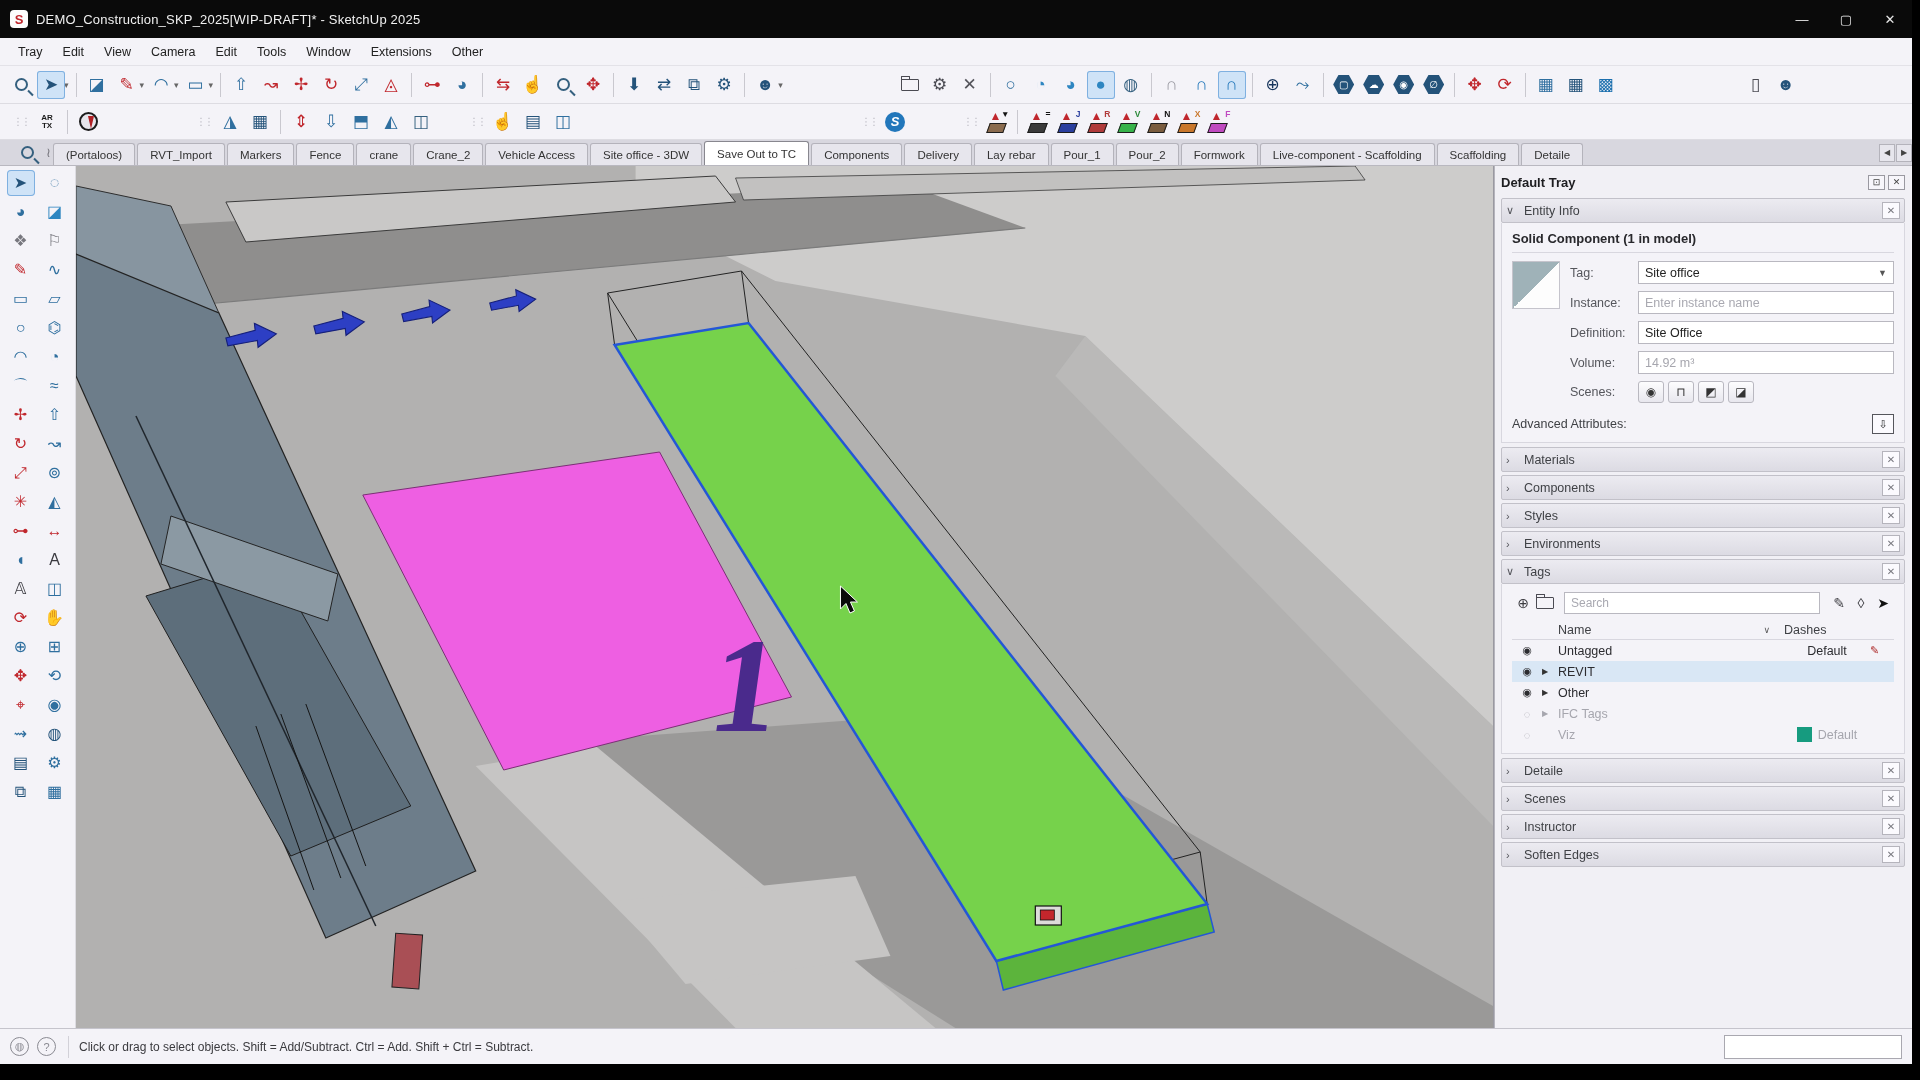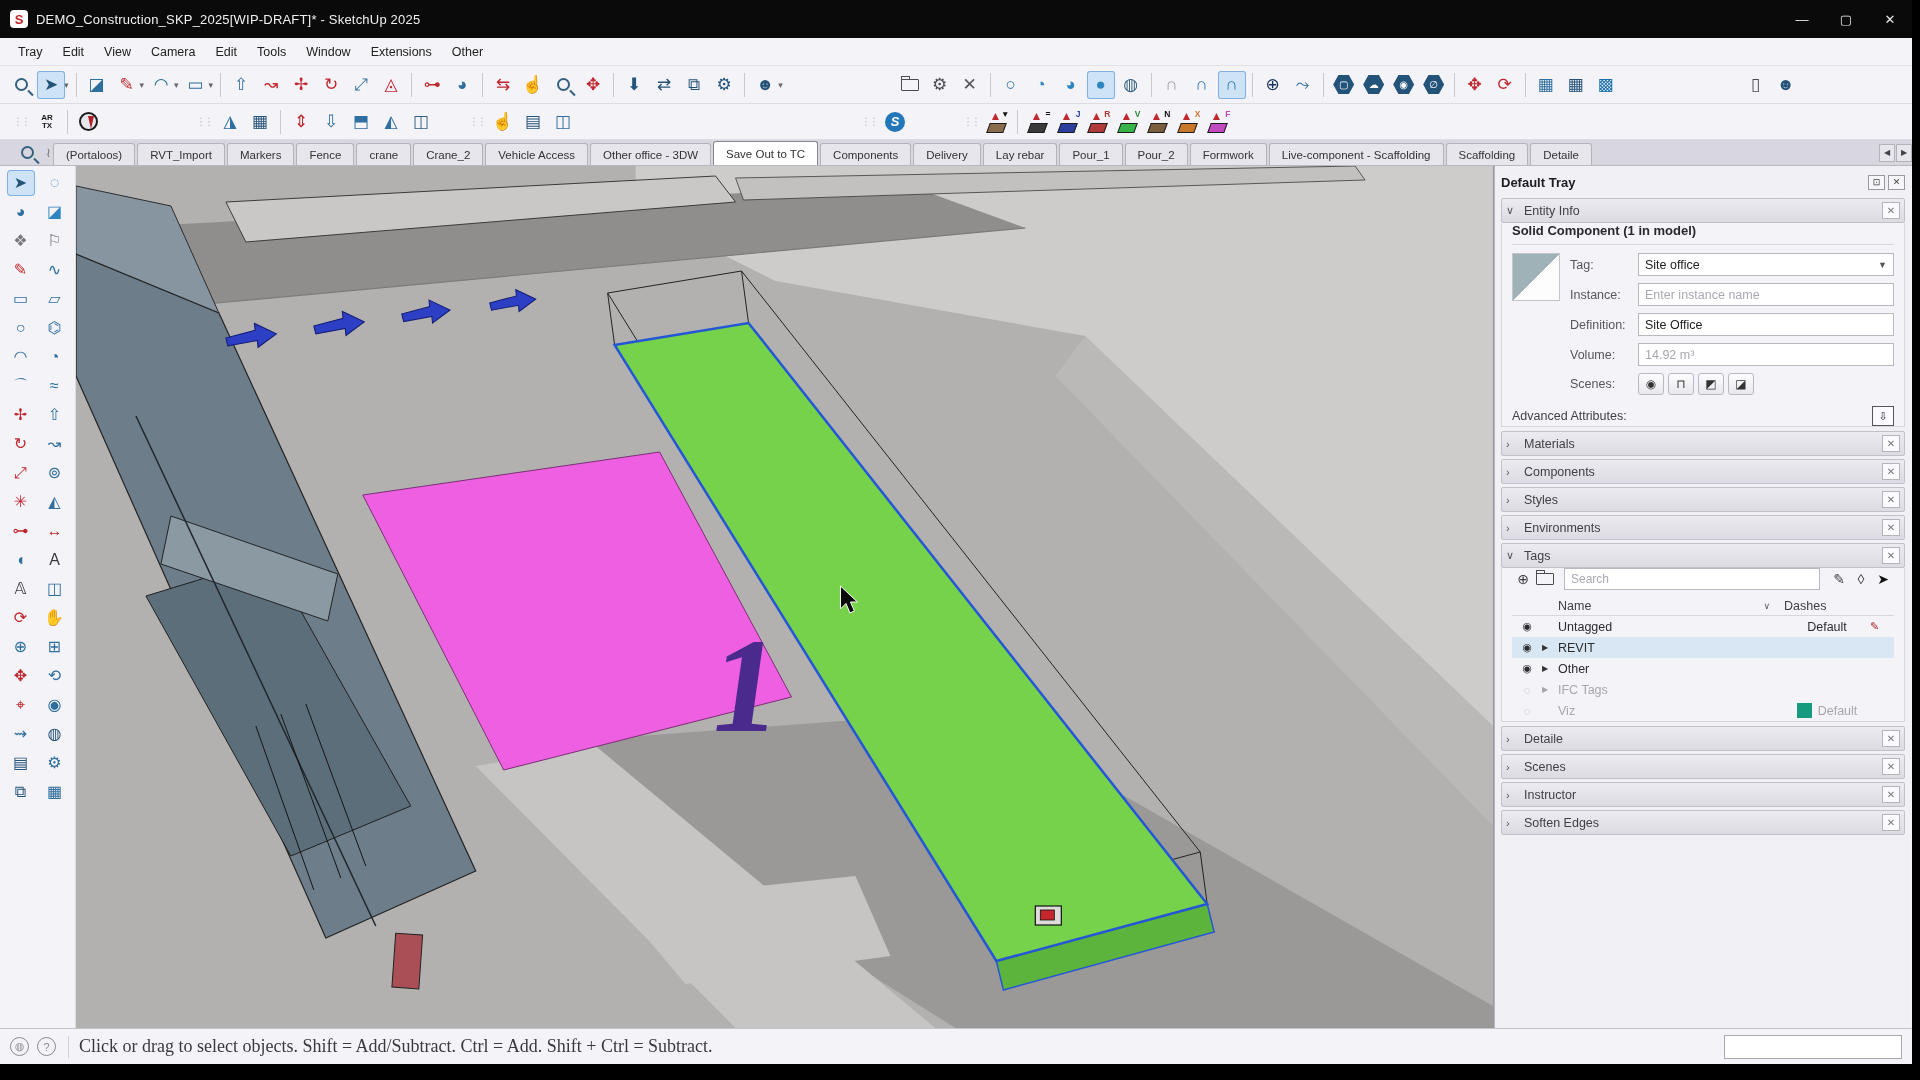--- a/index.html
+++ b/index.html
@@ -75,21 +75,21 @@
   .tray-header { display:flex; align-items:center; height:24px; margin-bottom:4px; }
   .tray-title { font-weight:bold; font-size:13px; color:#1d1d20; }
   .tray-hbtns { margin-left:auto; display:flex; gap:3px; }
   .tray-hbtn { width:17px; height:15px; border:1px solid #9a99a1; background:#f7f6fb; display:flex; align-items:center; justify-content:center; font-size:9px; color:#444; }
   .section-bar { height:25px; background:linear-gradient(#ecebf1,#dcdbe3); border:1px solid #c2c1c9; border-radius:2px;
                  display:flex; align-items:center; padding:0 4px; margin-bottom:3px; }
   .section-chev { width:18px; color:#55565c; font-size:11px; }
   .section-label { font-size:12.5px; color:#3f4145; }
   .section-x { margin-left:auto; width:18px; height:17px; border:1px solid #b5b4bc; background:#fbfafe; color:#77777e;
                display:flex; align-items:center; justify-content:center; font-size:10px; }
-  .panel-body { background:#f4f3f8; border:1px solid #d8d7df; border-top:none; margin:-3px 0 4px 0; padding:0 10px; }
+  .panel-body { background:#f4f3f8; border:1px solid #d8d7df; border-top:none; margin:-3px 0 4px 0; padding:8px 10px; }
 
   
   .ei-summary { font-weight:bold; font-size:13px; color:#28282c; padding-bottom:6px; border-bottom:1px solid #d8d7df; margin-bottom:8px; }
   .ei-grid { display:flex; }
   .ei-thumb { width:48px; height:48px; border:1px solid #c5c4cc; background:linear-gradient(to bottom right, #9fb2b8 50%, #fdfdfd 50%); margin-right:10px; }
   .ei-fields { flex:1; }
   .ei-row { display:flex; align-items:center; margin-bottom:7px; }
   .ei-label { width:68px; font-size:12.5px; color:#55565c; }
   .ei-input, .sel-box { flex:1; height:23px; border:1px solid #b9b8c0; background:#fff; font-size:12.5px; padding:0 6px;
              font-family:"Liberation Sans",sans-serif; color:#222; }
@@ -123,21 +123,21 @@
   .dim { color:#a6a6ae !important; }
   .swatch { width:15px; height:15px; display:inline-block; }
   .hd-caret { margin-left:auto; margin-right:14px; font-size:9px; color:#555; }
 
   .tray-fill { flex:1; }
   
   .statusbar { height:36px; background:#f4f3f8; border-top:1px solid #c5c4cc; display:flex; align-items:center; padding:0 10px; }
   .st-icon { width:19px; height:19px; border:1.5px solid #8a8a92; border-radius:50%; display:flex; align-items:center; justify-content:center;
              font-size:11px; color:#8a8a92; margin-right:8px; }
   .st-sep { width:1px; height:22px; background:#d2d1d8; margin:0 10px 0 4px; }
-  .st-hint { font-size:18px; color:#3a3a3e;font-family:Liberation Serif, serif; }
+  .st-hint { font-size:12px; color:#3a3a3e; }
   .meas-box { margin-left:auto; width:178px; height:24px; border:1px solid #a9a8b0; background:#fff; font-family:"Liberation Sans",sans-serif; padding:0 6px; }
 </style>
 </head>
 <body>
 
 <div id="app">
 
   <div class="titlebar">
     <span class="logo">S</span>
     <span class="title-text">DEMO_Construction_SKP_2025[WIP-DRAFT]* - SketchUp 2025</span>
@@ -438,21 +438,21 @@
       </span>
     <span class="tab-squiggle">≀</span>
     <span id="tabs" style="display:flex;align-items:flex-end;margin-top:32px;">
         <div class="tab">(Portaloos)</div>
         <div class="tab">RVT_Import</div>
         <div class="tab">Markers</div>
         <div class="tab">Fence</div>
         <div class="tab">crane</div>
         <div class="tab">Crane_2</div>
         <div class="tab">Vehicle Access</div>
-        <div class="tab">Other office - 3DW</div>
+        <div class="tab">Site office - 3DW</div>
         <div class="tab active">Save Out to TC</div>
         <div class="tab">Components</div>
         <div class="tab">Delivery</div>
         <div class="tab">Lay rebar</div>
         <div class="tab">Pour_1</div>
         <div class="tab">Pour_2</div>
         <div class="tab">Formwork</div>
         <div class="tab">Live-component - Scaffolding</div>
         <div class="tab">Scaffolding</div>
         <div class="tab">Detaile</div>

